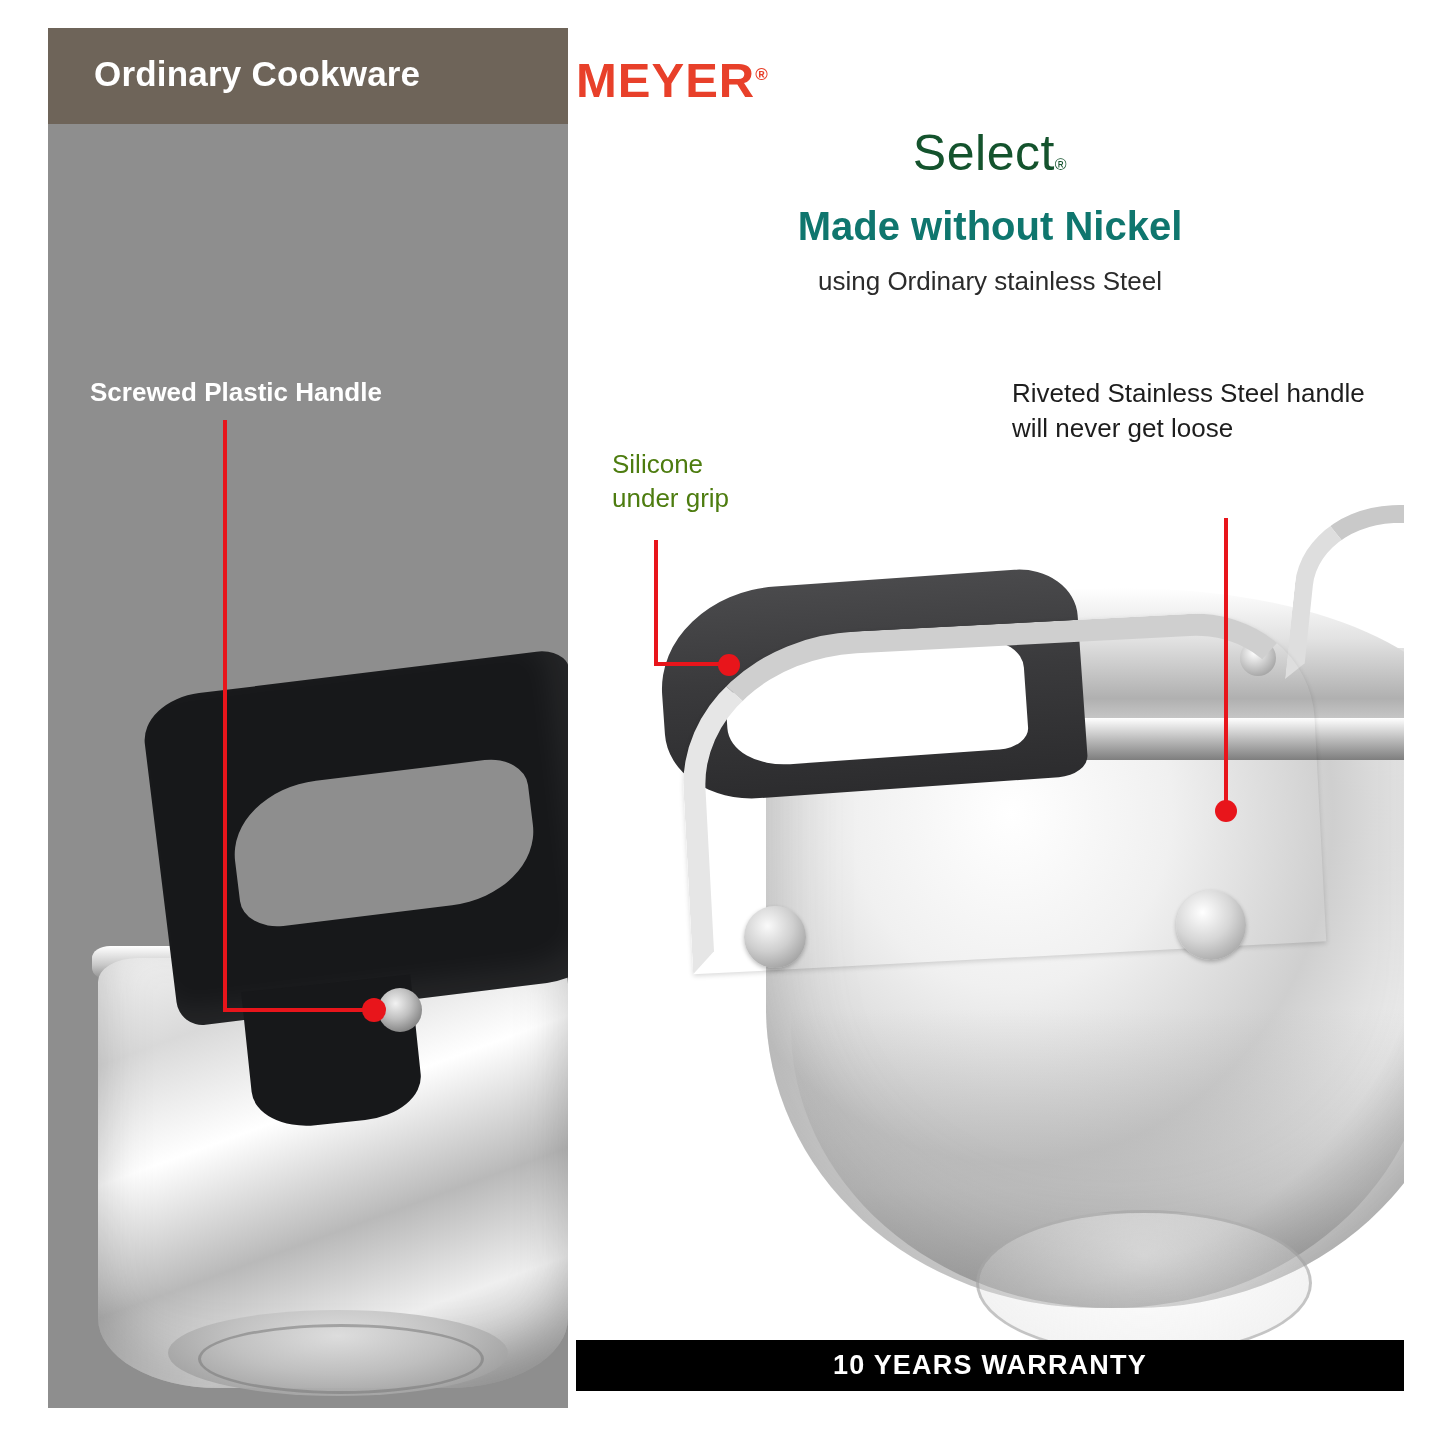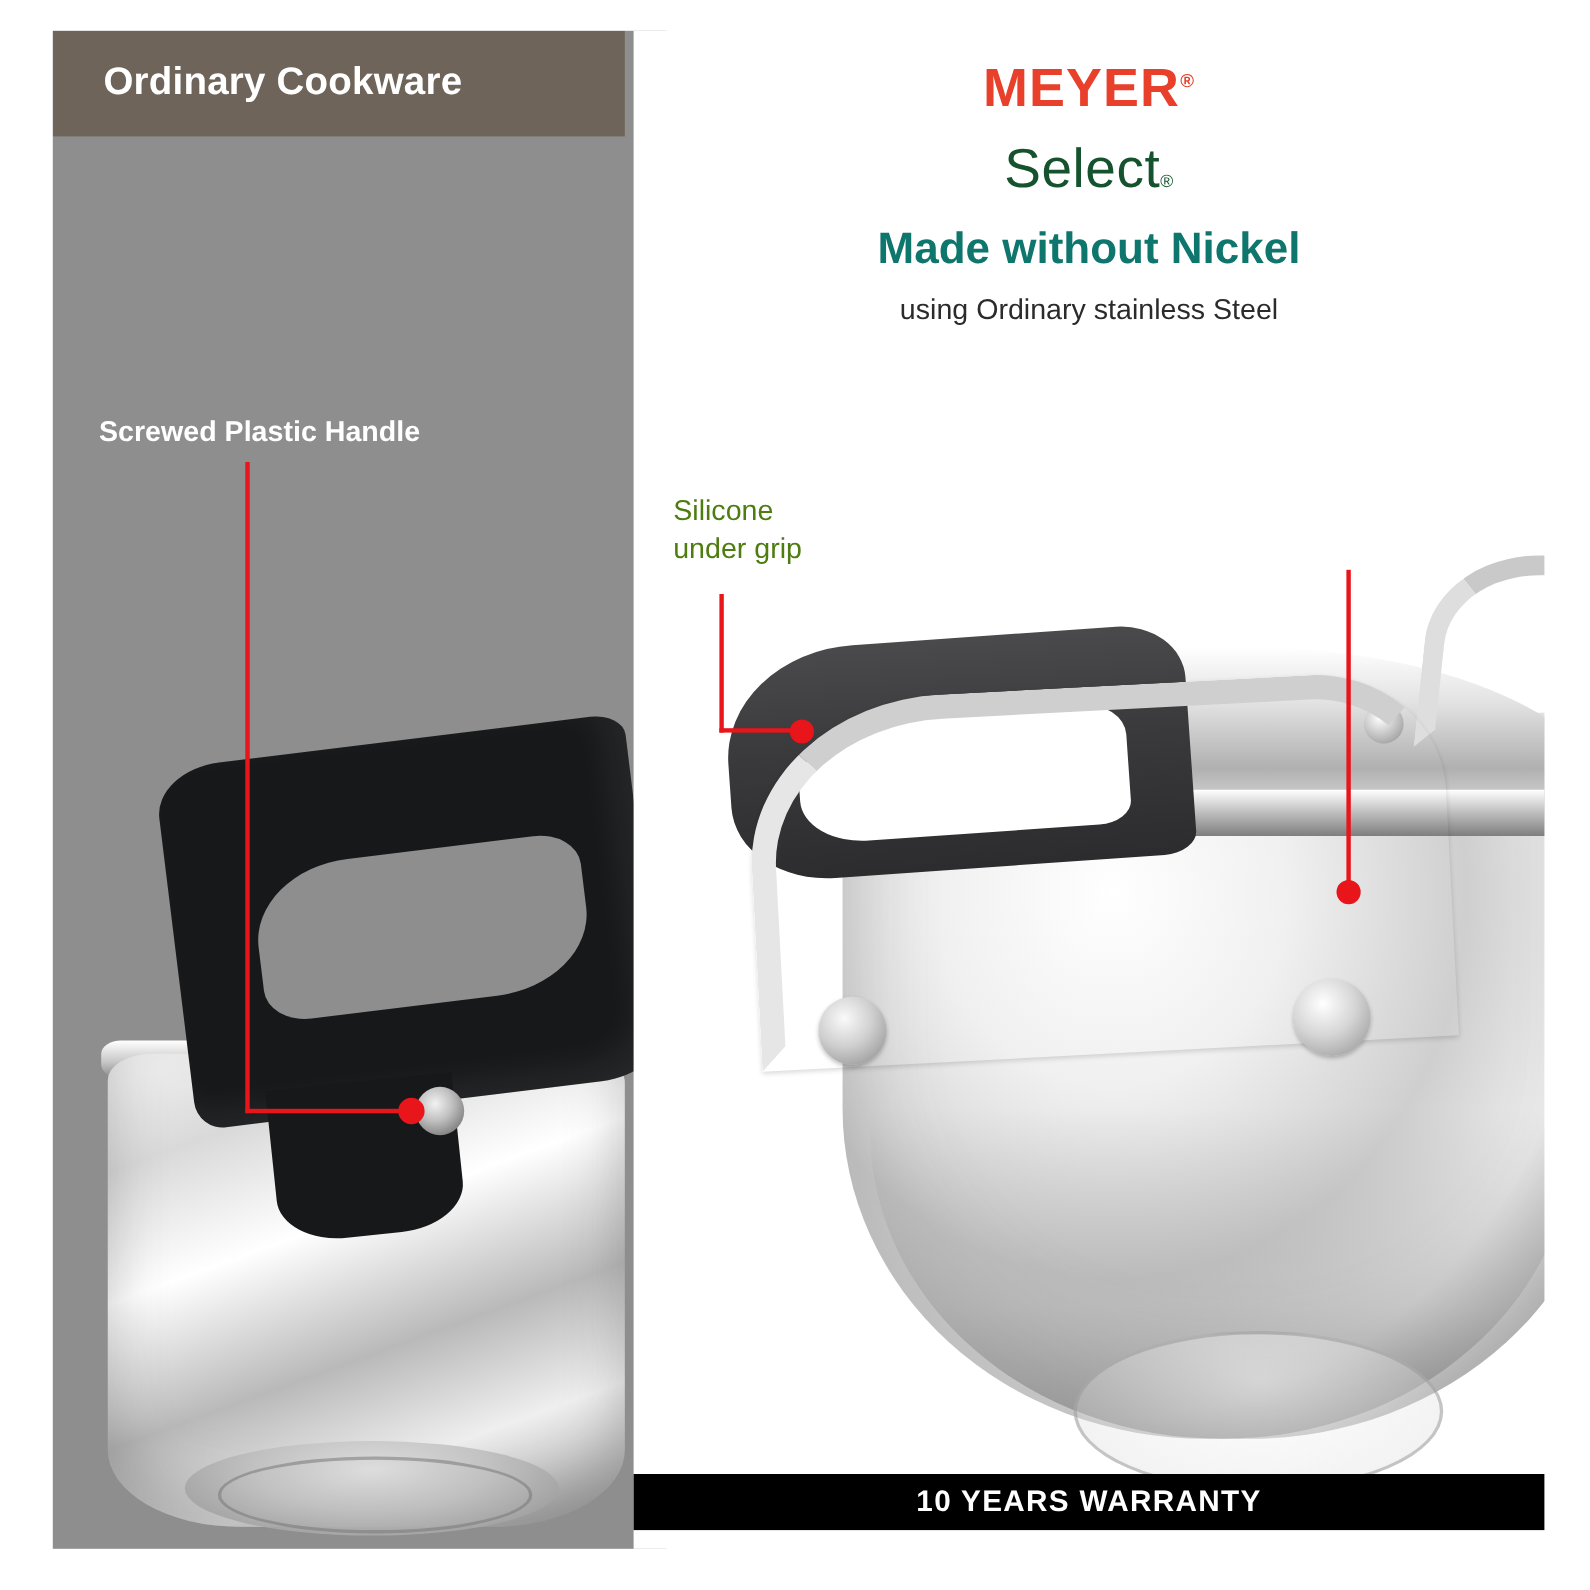--- a/index.html
+++ b/index.html
@@ -20,21 +20,20 @@
 
   
   #left-panel {
     position: absolute;
     left: 48px;
     top: 28px;
     width: 520px;
     height: 1380px;
     background: #8e8e8e;
     overflow: hidden;
-    padding-left: 38px;
   }
   #left-header {
     position: absolute;
     left: 0;
     top: 0;
     width: 520px;
     height: 96px;
     background: #6e6459;
   }
   #left-header-title {
@@ -185,21 +184,20 @@
     width: 828px;
     height: 1380px;
     background: #ffffff;
     overflow: hidden;
   }
   #brand-meyer {
     position: absolute;
     left: 0;
     top: 24px;
     width: 828px;
-    text-align: center;
     color: #e8402a;
     font-size: 49px;
     font-weight: bold;
     letter-spacing: 1px;
   }
   #brand-meyer sup {
     font-size: 17px;
     vertical-align: super;
   }
   #brand-select {
@@ -492,20 +490,21 @@
     <div id="steel-handle"></div>
     <div id="rivet-right"></div>
     <div id="rivet-left"></div>
 
     <div id="callout-silicone" style="white-space: pre-line;">Silicone
 under grip</div>
     <div class="leader" id="silicone-leader-v"></div>
     <div class="leader" id="silicone-leader-h"></div>
     <div class="dot" id="silicone-dot"></div>
 
+    <div id="callout-riveted">Riveted Stainless Steel handle will never get loose</div>
     <div class="leader" id="riveted-leader-v"></div>
     <div class="dot" id="riveted-dot"></div>
   </div>
 
   <div id="warranty-bar">
     <span id="warranty-text">10 YEARS WARRANTY</span>
   </div>
 
 </div>
 

